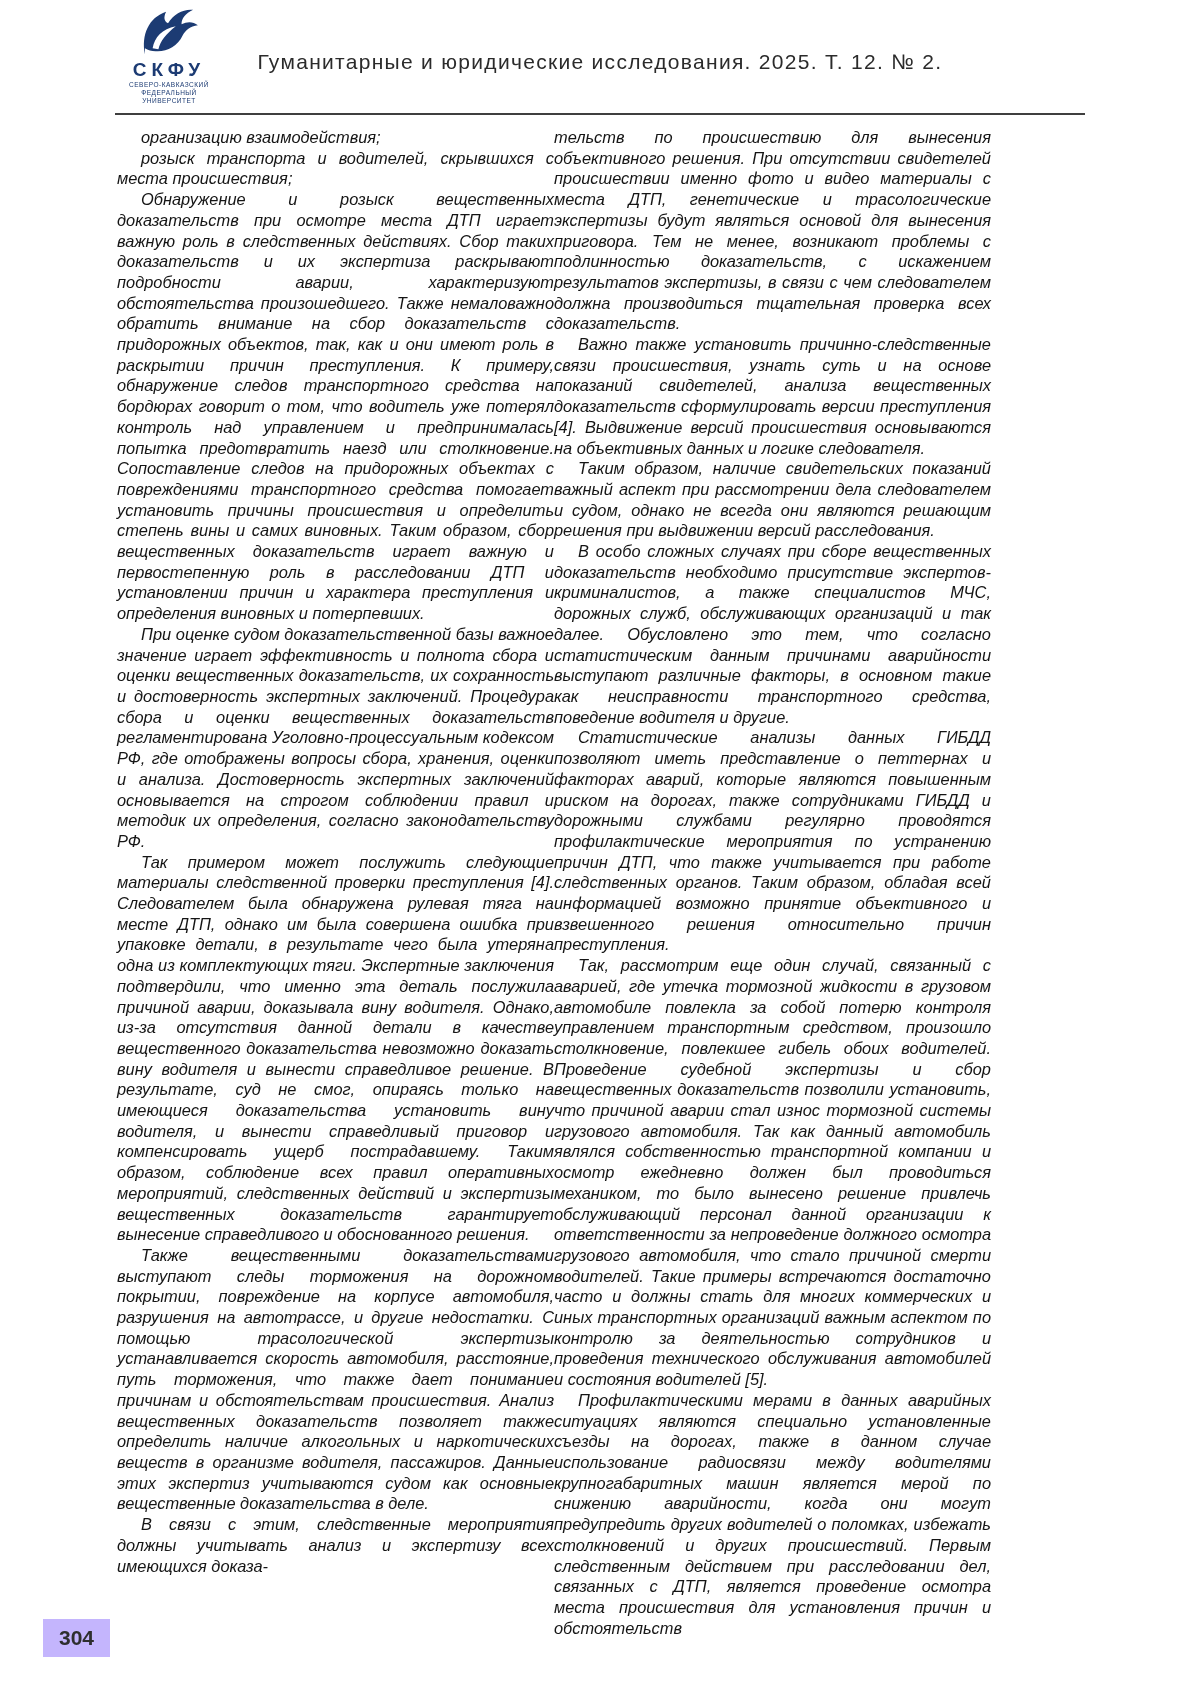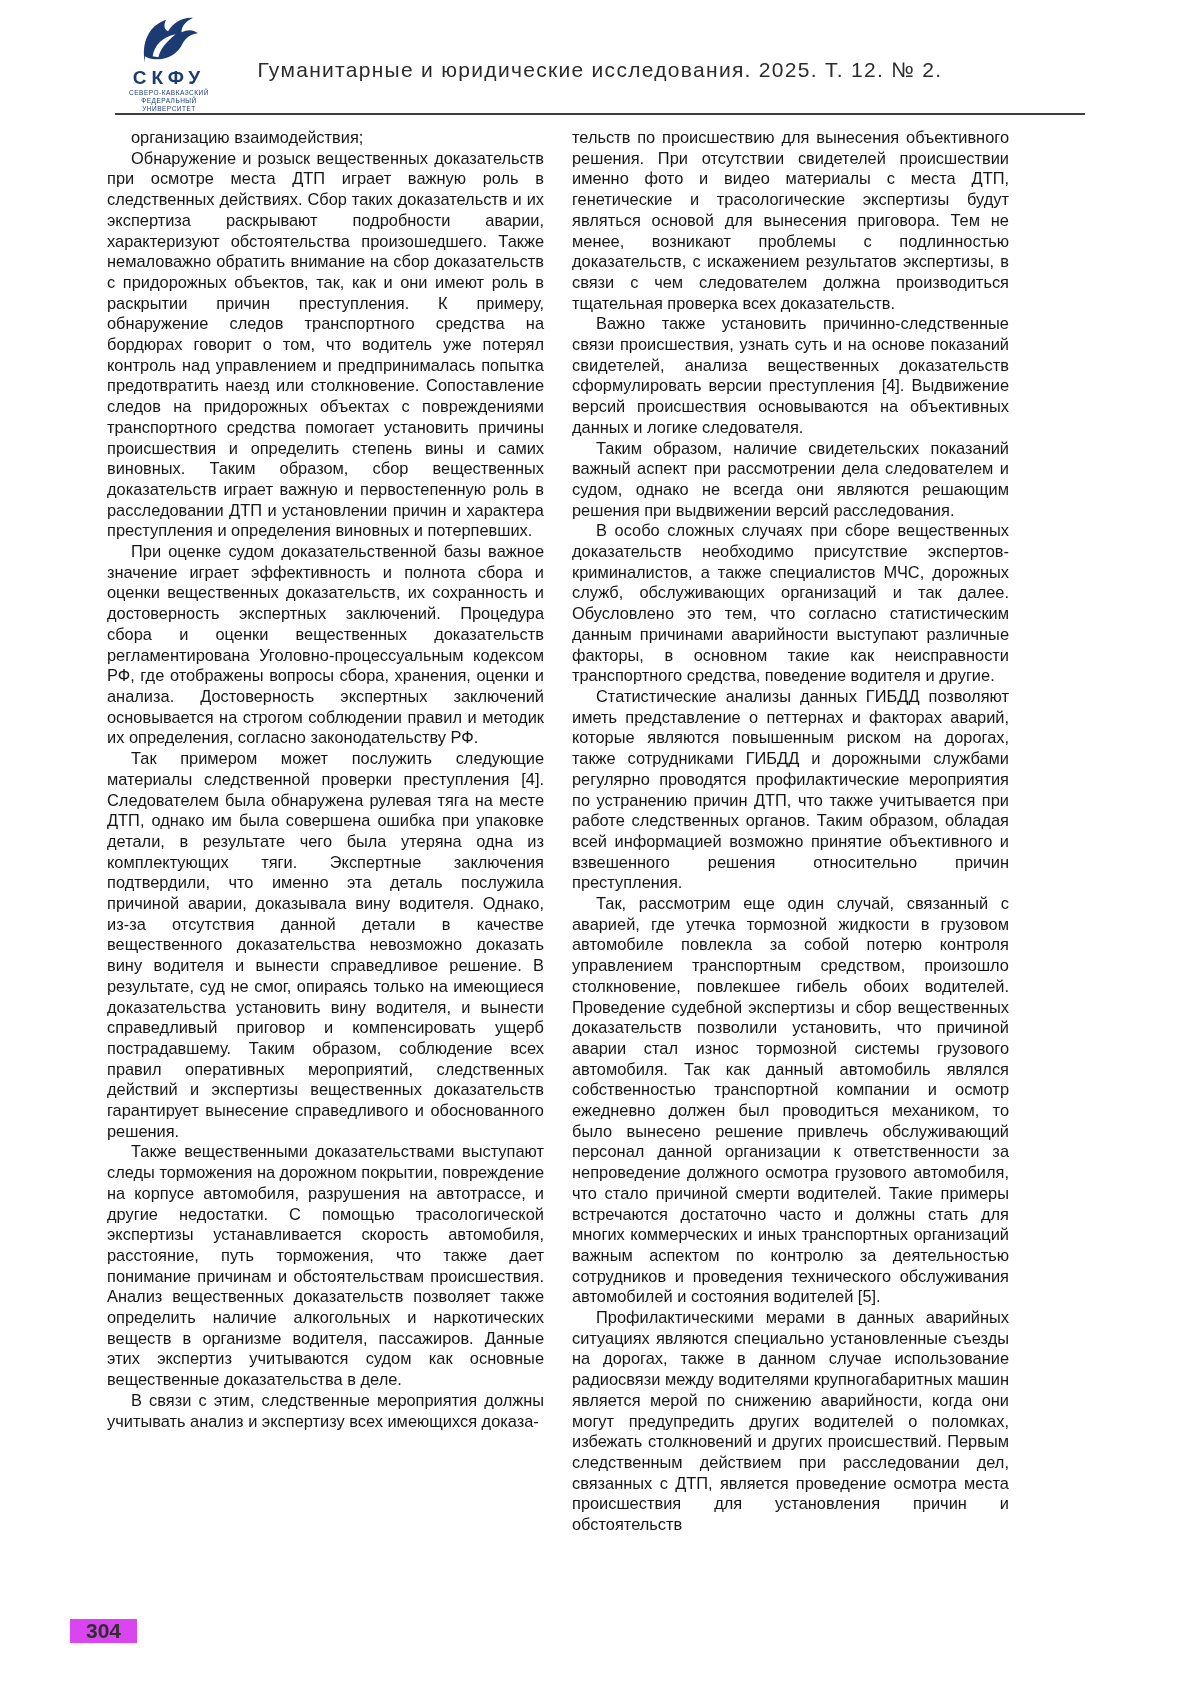--- a/index.html
+++ b/index.html
@@ -5,21 +5,21 @@
   html, body { margin: 0; padding: 0; background: #ffffff; }
   .page {
     position: relative;
     width: 1200px;
     height: 1697px;
     background: #ffffff;
     font-family: "Liberation Sans", sans-serif;
     color: #161616;
     overflow: hidden;
   }
-  .header { position: absolute; left: 115px; top: 12px; width: 970px; height: 92px; }
+  .header { position: absolute; left: 115px; top: 4px; width: 970px; height: 92px; }
   .logo {
     position: absolute; left: 2px; top: 2px; width: 104px;
     text-align: center; color: #1c3b73;
   }
   .logo svg { display: block; margin: 0 auto; }
   .logo-acronym {
     font-weight: bold; font-size: 19px; letter-spacing: 5px;
     color: #1c3b73; margin-top: 1px;
   }
   .logo-sub {
@@ -29,38 +29,38 @@
     position: absolute; left: 0; right: 0; top: 46px;
     text-align: center;
     font-size: 21px; letter-spacing: 1.3px; color: #2b2b2b;
     white-space: nowrap;
   }
   .rule {
     position: absolute; left: 115px; top: 113px; width: 970px;
     border-top: 2px solid #3f3f3f; height: 0;
   }
   .content {
-    position: absolute; left: 107px; top: 127px; width: 902px;
-    display: flex; gap: 28px;
+    position: absolute; left: 117px; top: 127px; width: 902px;
+    display: flex;  font-style: italic;
   }
   .col { width: 437px; }
   .para {
     margin: 0;
     font-size: 16.4px;
     line-height: 20.7px;
     text-align: justify;
     text-indent: 24px;
     color: #151515;
   }
   .no-indent { text-indent: 0; }
   .page-number {
-    position: absolute; left: 70px; top: 1619px;
-    background: #d946ef; color: #2e2e2e;
+    position: absolute; left: 43px; top: 1619px;
+    background: #c4b5fd; color: #2e2e2e;
     font-weight: bold; font-size: 21px;
-    padding: 0 16px;
+    padding: 7px 16px;
   }
 </style>
 </head>
 <body>
 
 <div class="page">
 
   <header class="header">
     <div class="logo">
       <span>
@@ -76,20 +76,21 @@
       <div class="logo-sub">ФЕДЕРАЛЬНЫЙ УНИВЕРСИТЕТ</div>
     </div>
     <div class="journal-title">Гуманитарные и юридические исследования. 2025. Т. 12. № 2.</div>
   </header>
 
   <div class="rule"></div>
 
   <main class="content">
     <section class="col">
       <p class="para">организацию взаимодействия;</p>
+      <p class="para">розыск транспорта и водителей, скрывшихся с места происшествия;</p>
       <p class="para">Обнаружение и розыск вещественных доказательств при осмотре места ДТП играет важную роль в следственных действиях. Сбор таких доказательств и их экспертиза раскрывают подробности аварии, характеризуют обстоятельства произошедшего. Также немаловажно обратить внимание на сбор доказательств с придорожных объектов, так, как и они имеют роль в раскрытии причин преступления. К примеру, обнаружение следов транспортного средства на бордюрах говорит о том, что водитель уже потерял контроль над управлением и предпринималась попытка предотвратить наезд или столкновение. Сопоставление следов на придорожных объектах с повреждениями транспортного средства помогает установить причины происшествия и определить степень вины и самих виновных. Таким образом, сбор вещественных доказательств играет важную и первостепенную роль в расследовании ДТП и установлении причин и характера преступления и определения виновных и потерпевших.</p>
       <p class="para">При оценке судом доказательственной базы важное значение играет эффективность и полнота сбора и оценки вещественных доказательств, их сохранность и достоверность экспертных заключений. Процедура сбора и оценки вещественных доказательств регламентирована Уголовно-процессуальным кодексом РФ, где отображены вопросы сбора, хранения, оценки и анализа. Достоверность экспертных заключений основывается на строгом соблюдении правил и методик их определения, согласно законодательству РФ.</p>
       <p class="para">Так примером может послужить следующие материалы следственной проверки преступления [4]. Следователем была обнаружена рулевая тяга на месте ДТП, однако им была совершена ошибка при упаковке детали, в результате чего была утеряна одна из комплектующих тяги. Экспертные заключения подтвердили, что именно эта деталь послужила причиной аварии, доказывала вину водителя. Однако, из-за отсутствия данной детали в качестве вещественного доказательства невозможно доказать вину водителя и вынести справедливое решение. В результате, суд не смог, опираясь только на имеющиеся доказательства установить вину водителя, и вынести справедливый приговор и компенсировать ущерб пострадавшему. Таким образом, соблюдение всех правил оперативных мероприятий, следственных действий и экспертизы вещественных доказательств гарантирует вынесение справедливого и обоснованного решения.</p>
       <p class="para">Также вещественными доказательствами выступают следы торможения на дорожном покрытии, повреждение на корпусе автомобиля, разрушения на автотрассе, и другие недостатки. С помощью трасологической экспертизы устанавливается скорость автомобиля, расстояние, путь торможения, что также дает понимание причинам и обстоятельствам происшествия. Анализ вещественных доказательств позволяет также определить наличие алкогольных и наркотических веществ в организме водителя, пассажиров. Данные этих экспертиз учитываются судом как основные вещественные доказательства в деле.</p>
       <p class="para">В связи с этим, следственные мероприятия должны учитывать анализ и экспертизу всех имеющихся доказа-</p>
     </section>
     <section class="col">
       <p class="para no-indent">тельств по происшествию для вынесения объективного решения. При отсутствии свидетелей происшествии именно фото и видео материалы с места ДТП, генетические и трасологические экспертизы будут являться основой для вынесения приговора. Тем не менее, возникают проблемы с подлинностью доказательств, с искажением результатов экспертизы, в связи с чем следователем должна производиться тщательная проверка всех доказательств.</p>
       <p class="para">Важно также установить причинно-следственные связи происшествия, узнать суть и на основе показаний свидетелей, анализа вещественных доказательств сформулировать версии преступления [4]. Выдвижение версий происшествия основываются на объективных данных и логике следователя.</p>
       <p class="para">Таким образом, наличие свидетельских показаний важный аспект при рассмотрении дела следователем и судом, однако не всегда они являются решающим решения при выдвижении версий расследования.</p>

